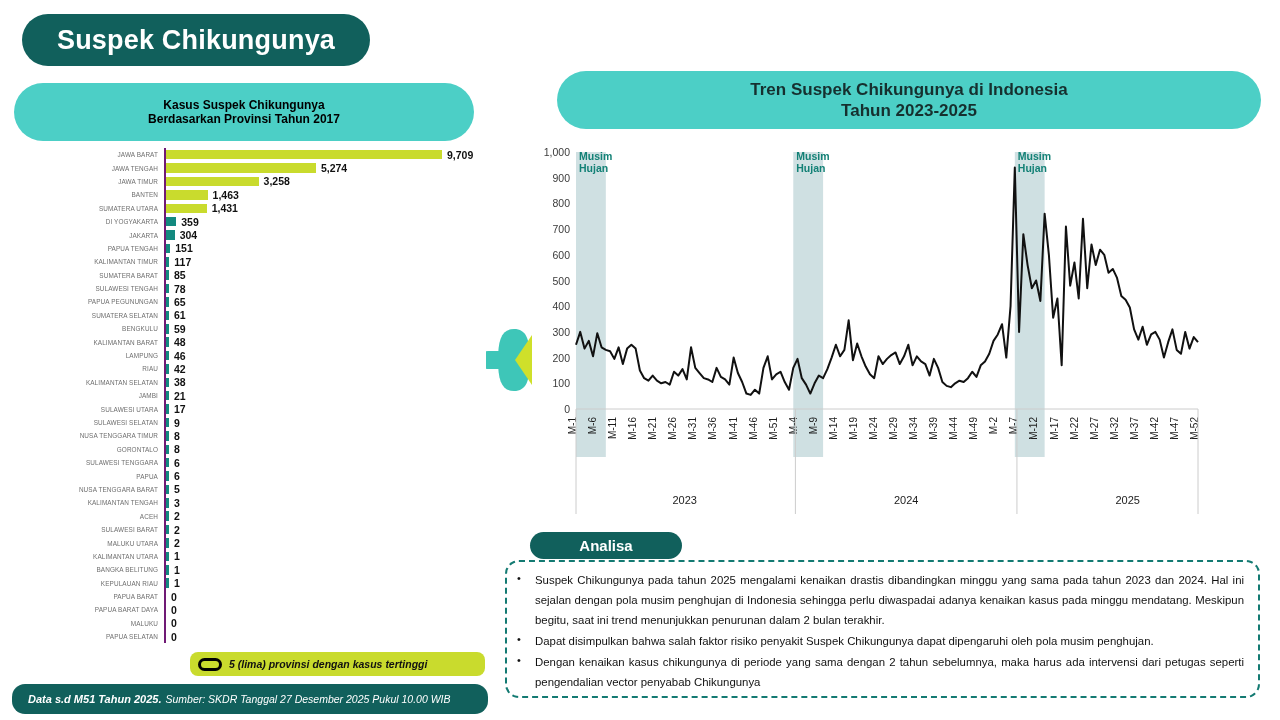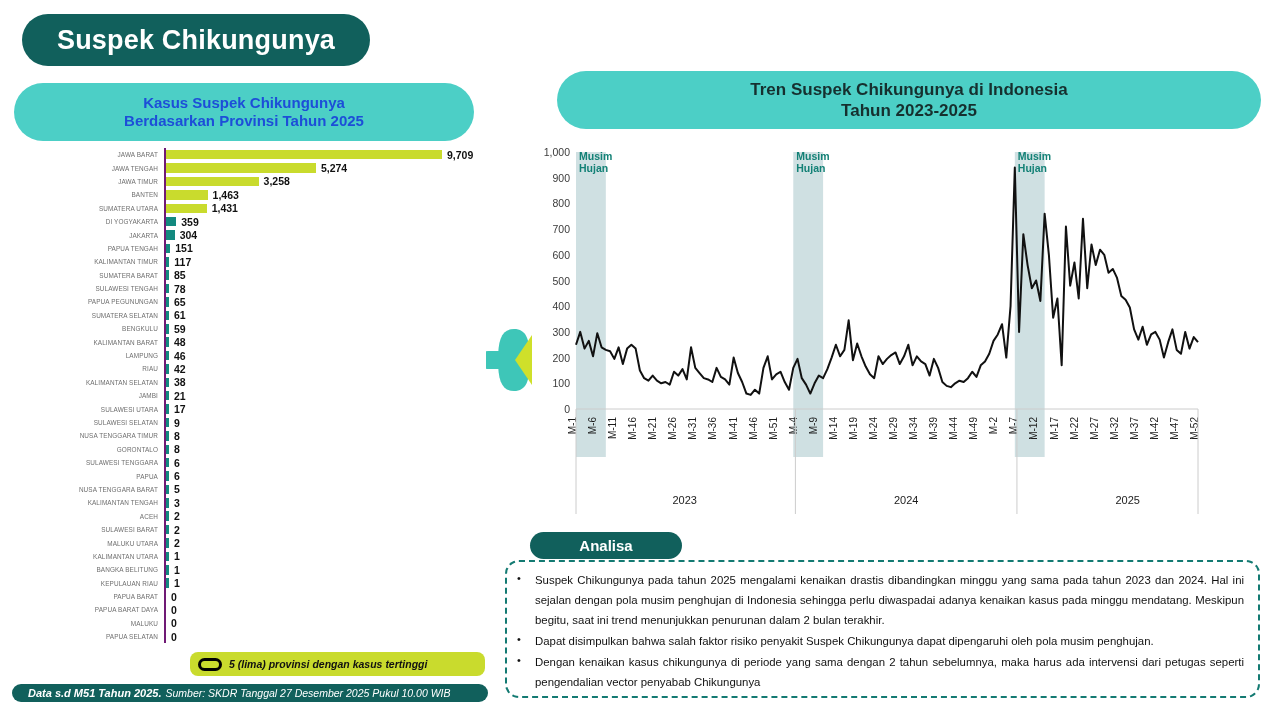--- a/index.html
+++ b/index.html
@@ -24,21 +24,21 @@
 
   
   .left-head {
     position: absolute; left: 14px; top: 83px;
     width: 460px; height: 58px;
     background: #4ccfc6; border-radius: 29px;
     display: flex; flex-direction: column;
     align-items: center; justify-content: center;
   }
   .left-head div {
-    color: #1d4ed8; font-size: 15px; font-weight: bold; line-height: 1.2; text-align: right;
+    color: #000000; font-size: 12px; font-weight: bold; line-height: 1.2; text-align: right;
   }
 
   
   .bars {
     position: absolute; left: 58px; top: 148px;
     width: 430px; height: 520px;
   }
   .bar-row { display: flex; align-items: center; height: 13.4px; }
   .bar-label {
     width: 106px; text-align: right; padding-right: 6px;
@@ -69,21 +69,21 @@
     width: 24px; height: 13px; border-radius: 7px;
     border: 3px solid #000; background: #c9db2d;
   }
   .legend-pill span {
     font-size: 10.5px; font-style: italic; font-weight: bold; color: #111;
   }
 
   
   .footer {
     position: absolute; left: 12px; top: 684px;
-    width: 476px; height: 18px;
+    width: 476px; height: 30px;
     background: #11605c; border-radius: 13px;
     display: flex; align-items: center; padding-left: 16px; gap: 4px;
   }
   .footer b { color:#fff; font-size: 11px; font-style: italic; font-weight: bold; }
   .footer span { color:#fff; font-size: 10.5px; font-style: italic; }
 
   
   .deco { position: absolute; left: 486px; top: 325px; width: 48px; height: 70px; }
 
   
@@ -131,21 +131,21 @@
 <body>
 
 <div class="stage">
 
   <div class="title-pill">
     <span>Suspek Chikungunya</span>
   </div>
 
   <div class="left-head">
     <div>Kasus Suspek Chikungunya</div>
-    <div>Berdasarkan Provinsi Tahun 2025</div>
+    <div>Berdasarkan Provinsi Tahun 2017</div>
   </div>
 
   <div class="bars" id="bar-chart">
       <div class="bar-row">
         <div class="bar-label">JAWA BARAT</div>
         <div class="bar-track">
           <div class="bar-fill hi" style="width: 276px;"></div>
           <div class="bar-val">9,709</div>
         </div>
       </div>

